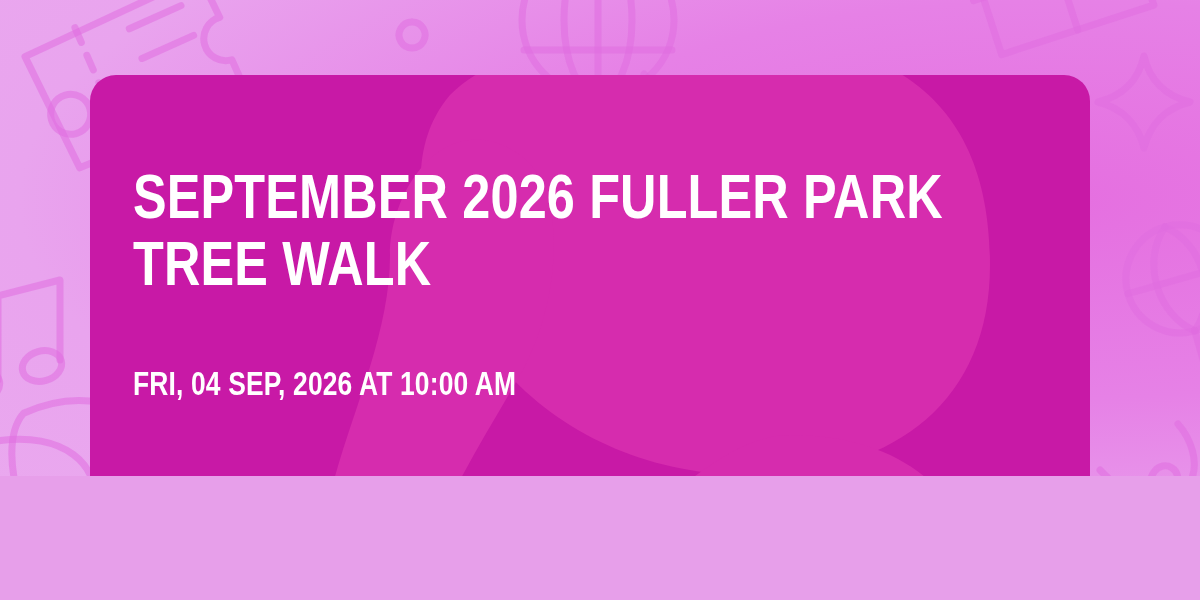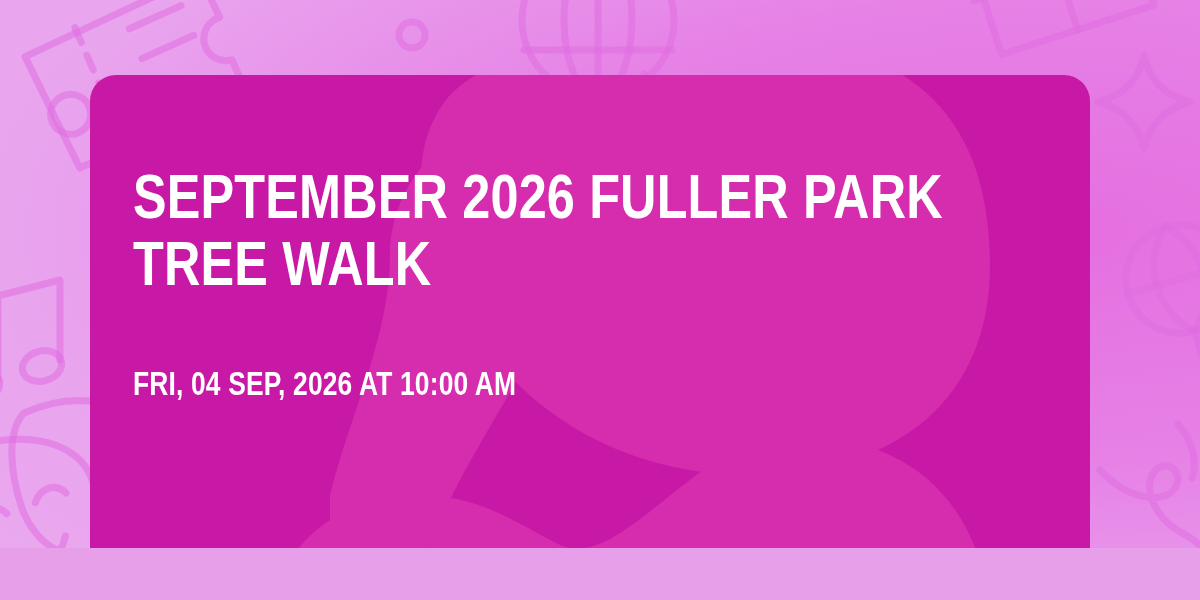--- a/index.html
+++ b/index.html
@@ -11,21 +11,21 @@
   }
 
   body {
     font-family:"Liberation Sans", sans-serif;
     background:#e79fea;
   }
 
   
   #stage {
     position:relative;
-    width:1200px; height:548px;
+    width:1200px; height:476px;
     overflow:hidden;
   }
 
   
   #bg {
     position:absolute; inset:0;
     background:
       radial-gradient(120% 110% at 88% 42%, #e56fe0 0%, #e681e6 38%, #e9a4ee 72%, #eaaaef 100%);
   }
 

